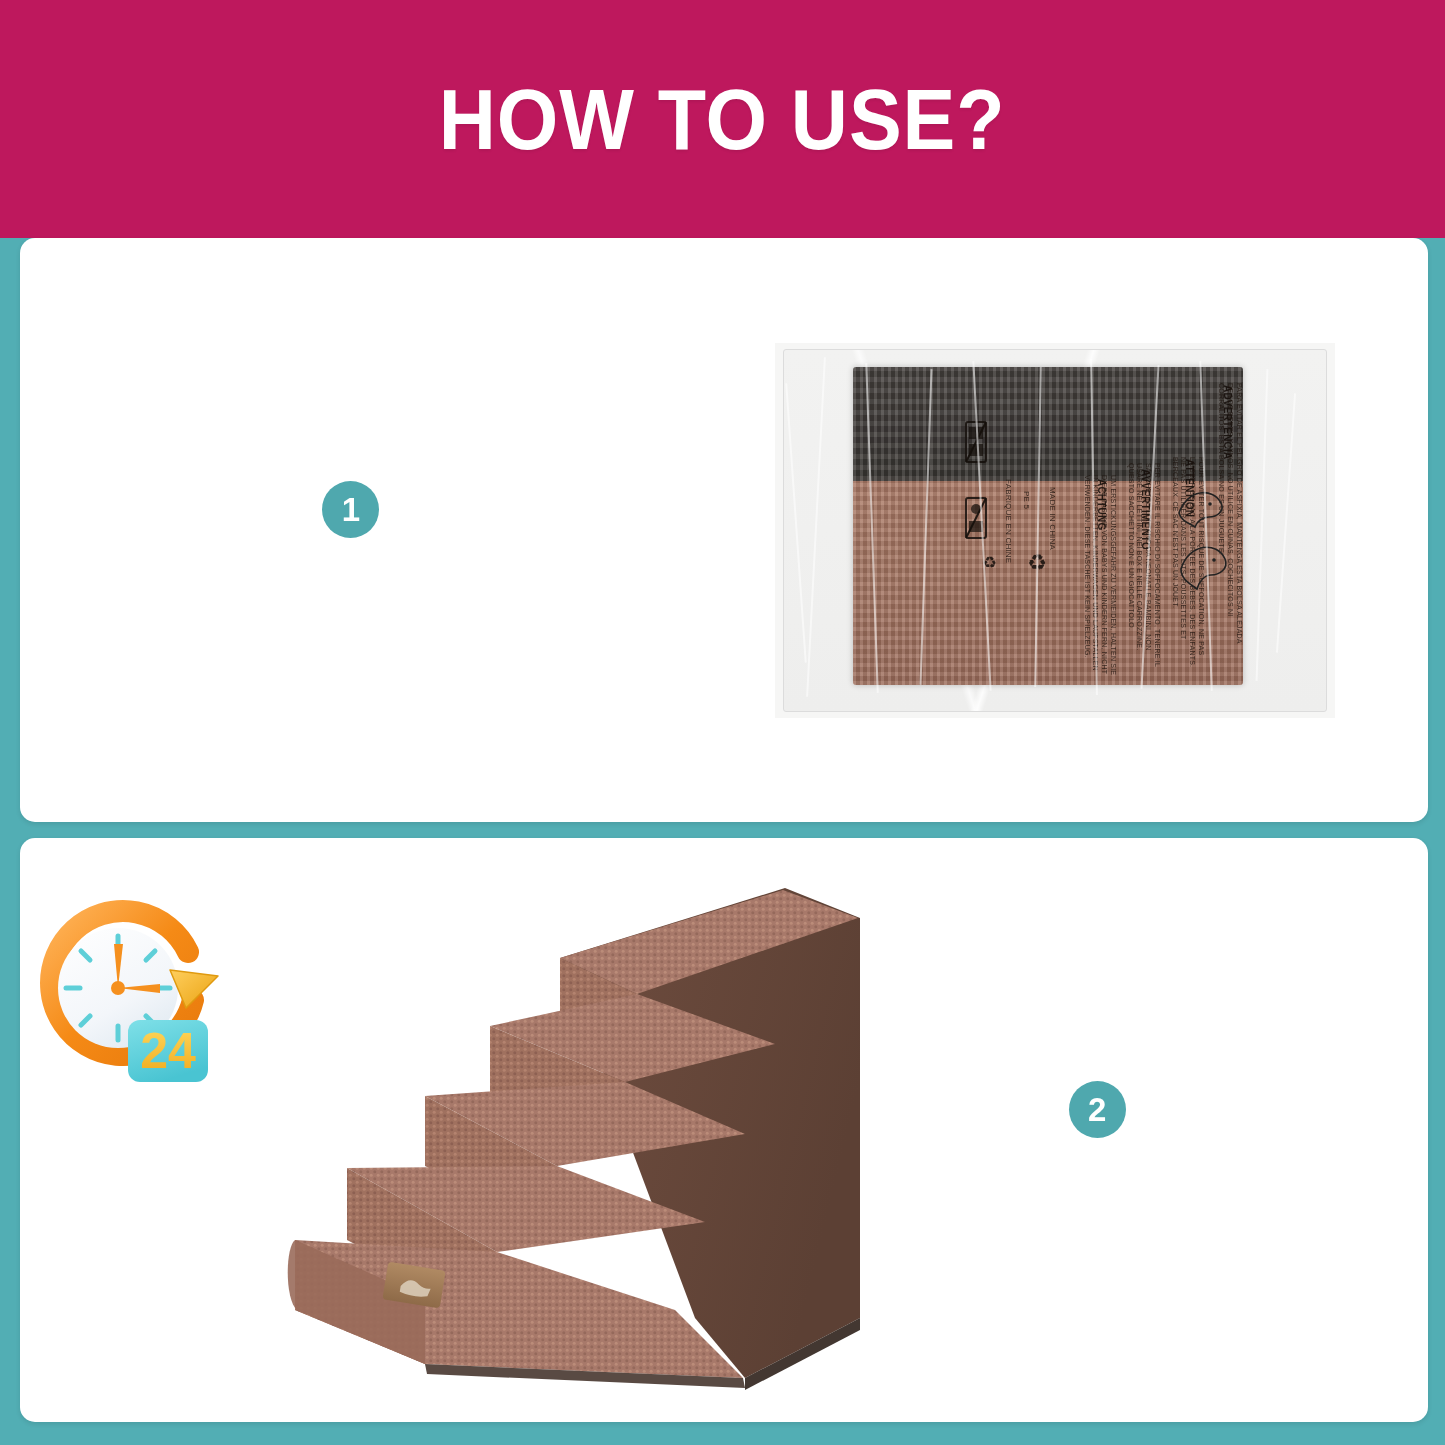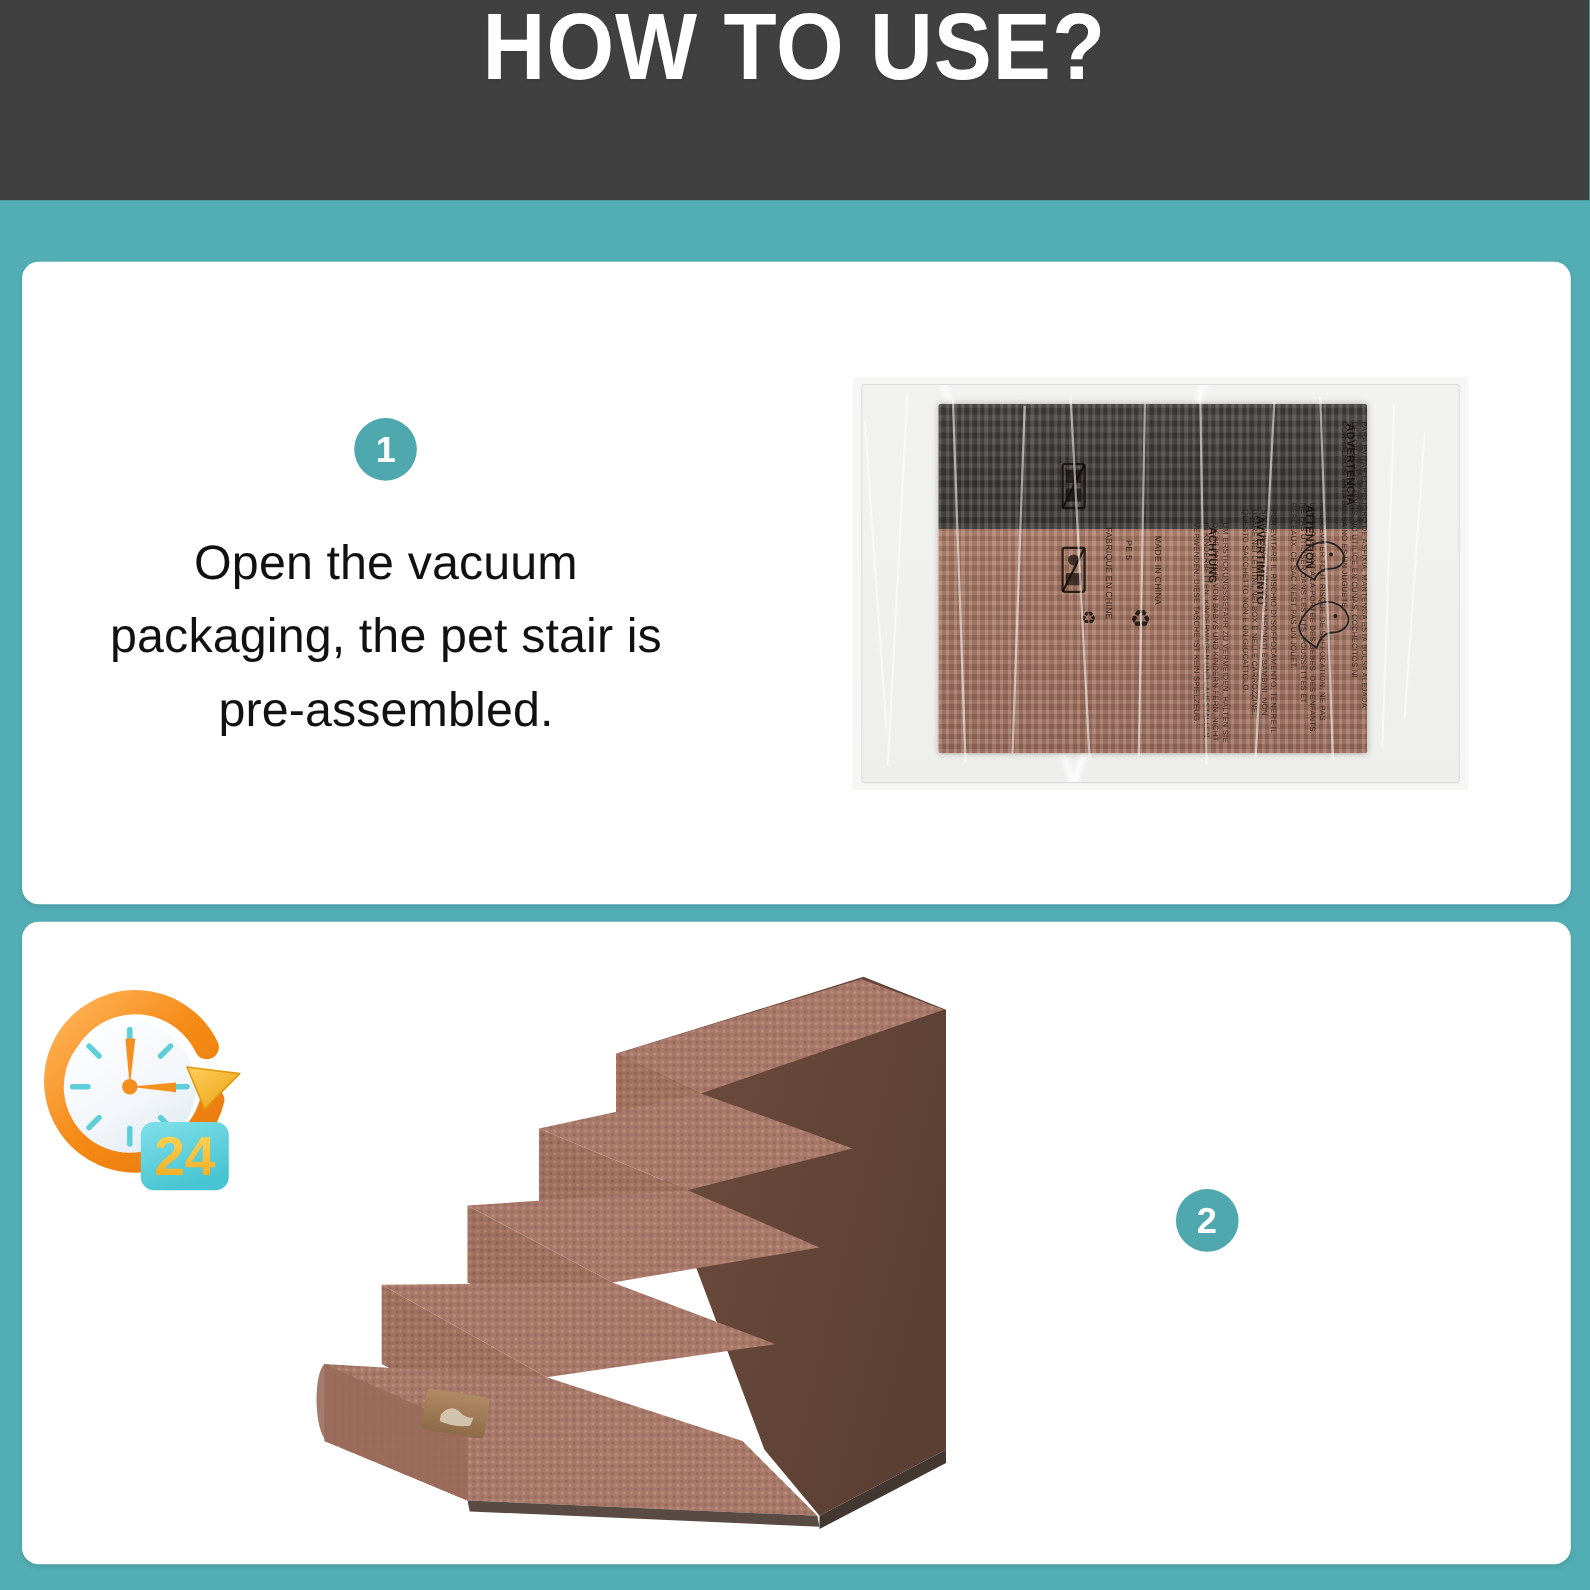--- a/index.html
+++ b/index.html
@@ -12,24 +12,25 @@
 
   body {
     background: #52aeb4;
     font-family: "Liberation Sans", sans-serif;
     position: relative;
   }
 
   
   .header {
     width: 1445px;
-    height: 182px;
+    height: 238px;
     display: flex;
+    align-items: center;
     justify-content: center;
-    background: #404040;
+    background: #be185d;
   }
   .header-title {
     color: #ffffff;
     font-size: 86px;
     font-weight: bold;
     letter-spacing: 1px;
     line-height: 1;
     font-family: "Liberation Sans", sans-serif;
     transform: scaleX(0.92);
     text-shadow: 0 2px 3px rgba(0,0,0,0.07);
@@ -210,21 +211,20 @@
 
 <div class="header">
   <div class="header-title">HOW TO USE?</div>
 </div>
 
 <div class="card" id="card-step-1">
   <div class="card-inner">
 
     <div class="text-col">
       <div class="step-badge">1</div>
-      <div class="step-text">Open the vacuum packaging, the pet stair is pre-assembled.</div>
     </div>
 
     <div class="media-col">
       <div class="pkg-wrap">
         <div class="pkg-bag"></div>
 
         <div class="pkg-block">
           <div class="pkg-dark"></div>
           <div class="pkg-brown"></div>
 

